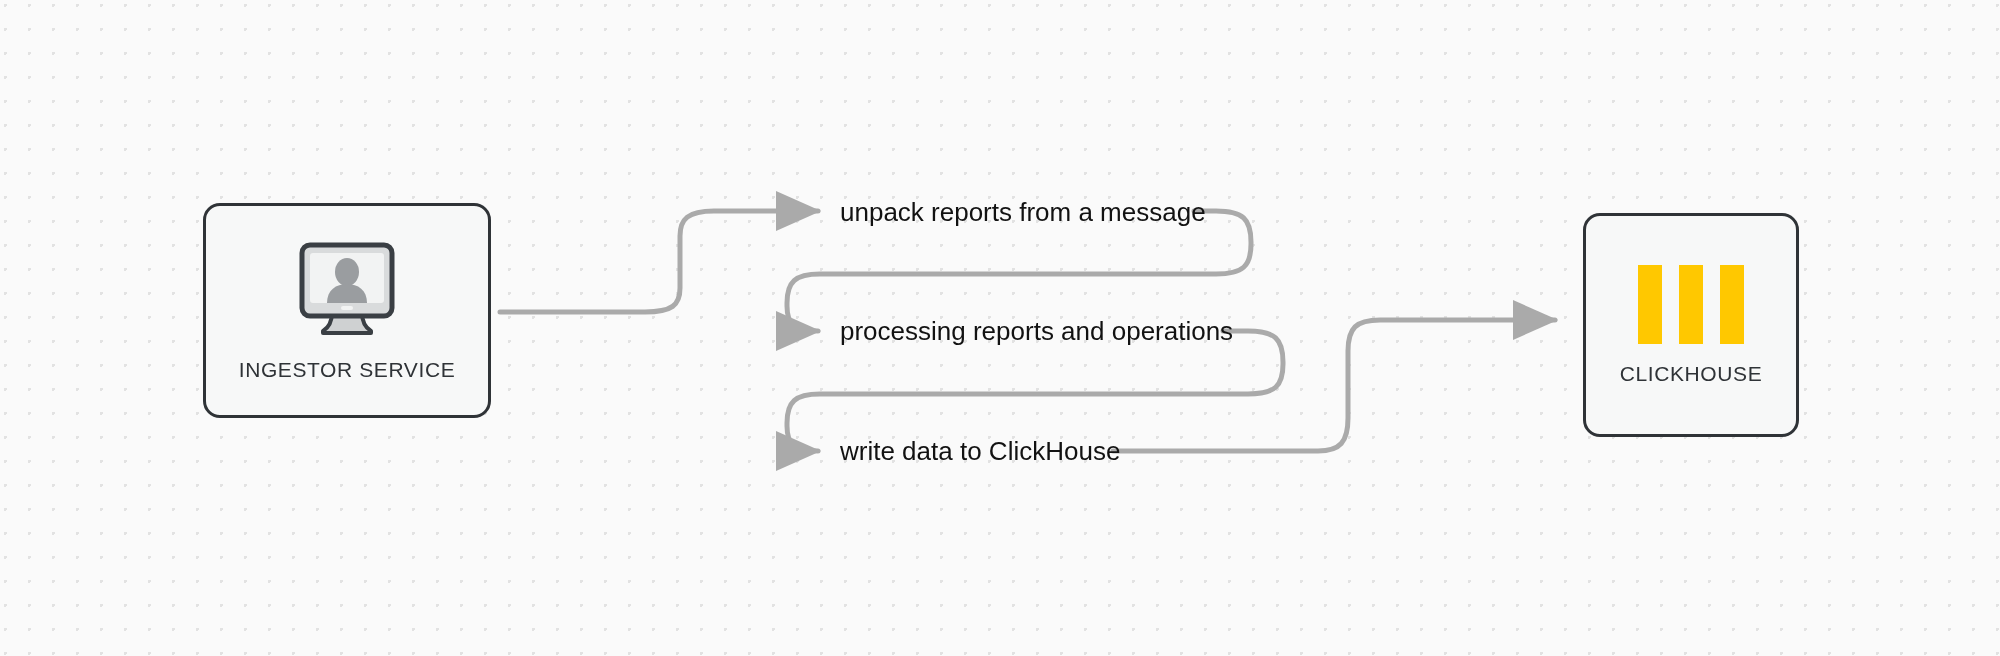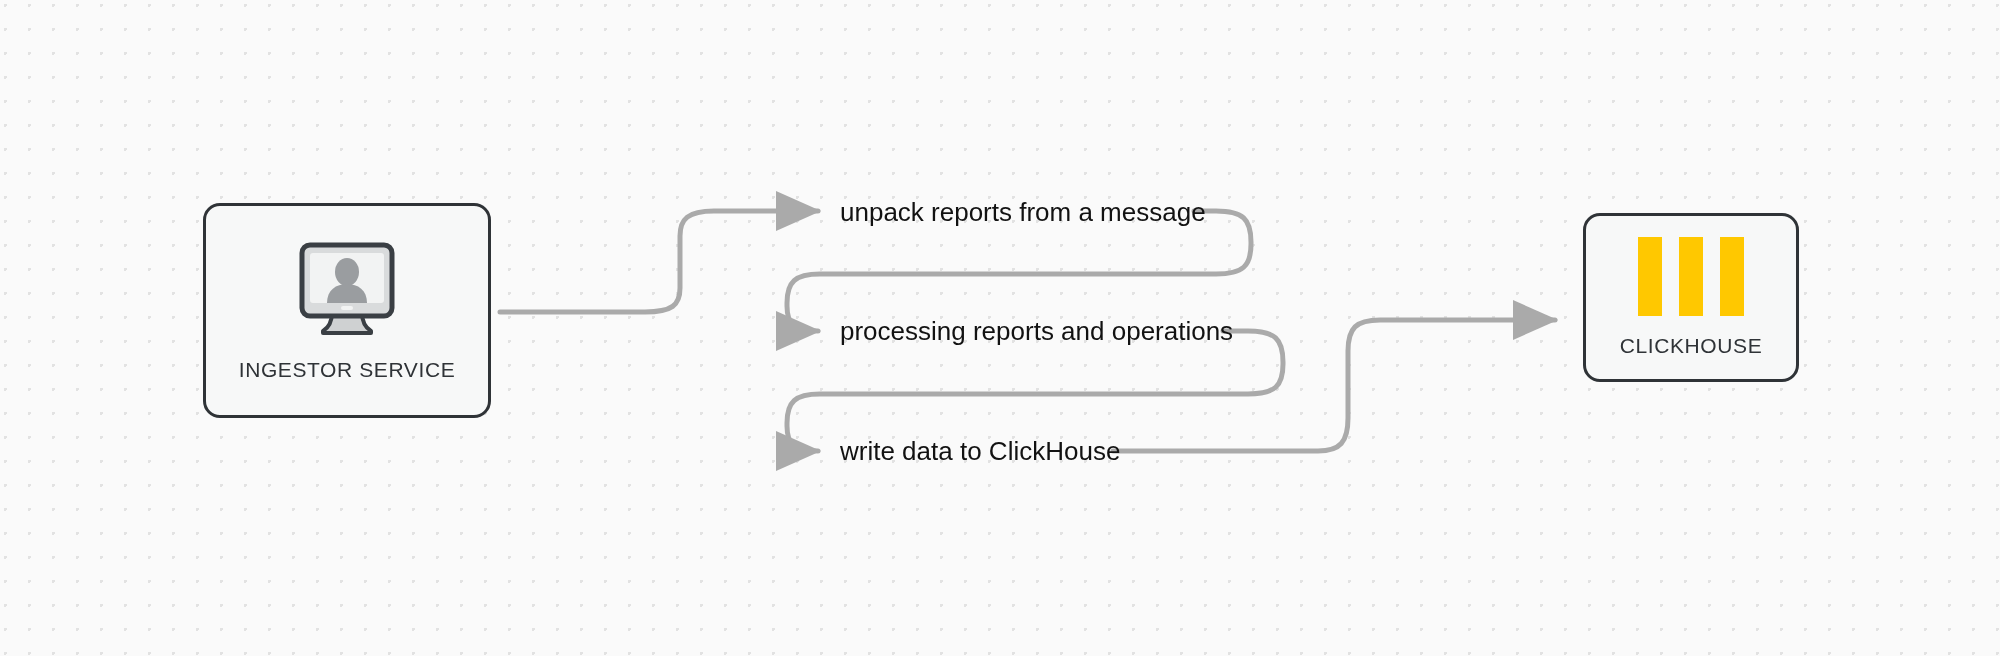--- a/index.html
+++ b/index.html
@@ -55,21 +55,21 @@
     top: 203px;
     width: 288px;
     height: 215px;
   }
   #node-ingestor .node-label { margin-top: 14px; }
 
   #node-clickhouse {
     left: 1583px;
     top: 213px;
     width: 216px;
-    height: 169px;
+    height: 224px;
   }
   #node-clickhouse .node-label { margin-top: 18px; }
 
   
   .ch-bars {
     display: flex;
     align-items: flex-end;
     gap: 17px;
     height: 79px;
   }

